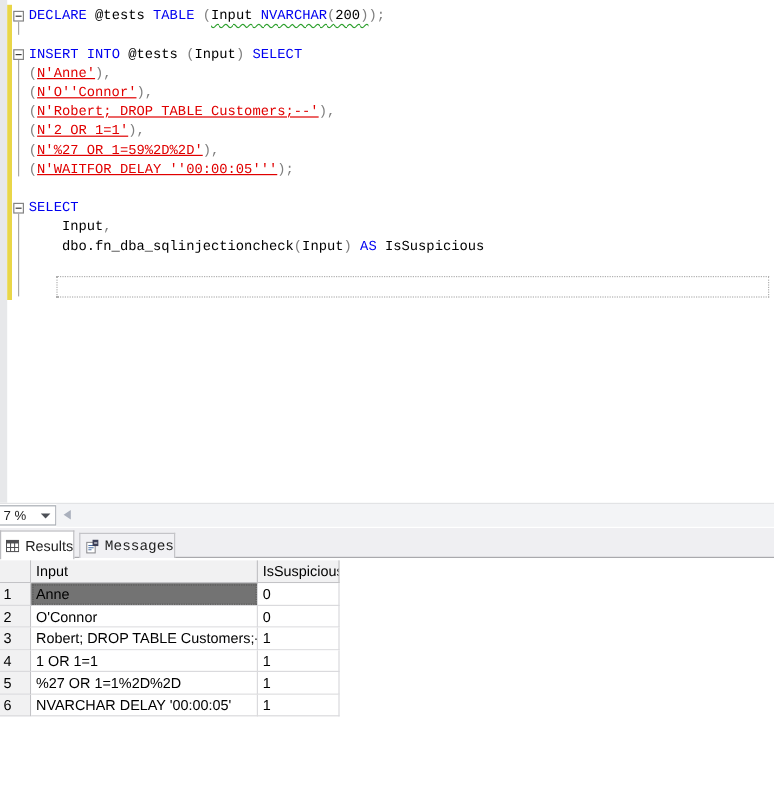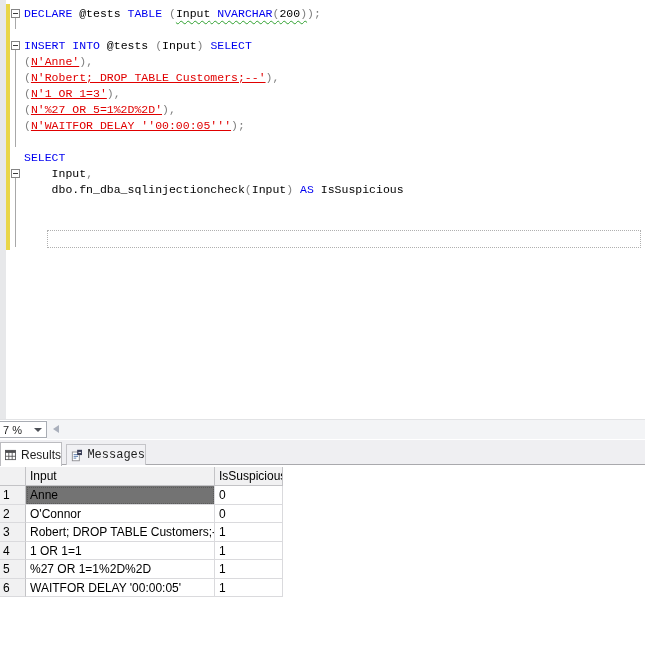--- a/index.html
+++ b/index.html
@@ -92,23 +92,24 @@
     <div id="fold-boxes">
         <div class="fold-box" style="top: 9px;"></div>
         <div class="fold-box" style="top: 41px;"></div>
         <div class="fold-box" style="top: 169px;"></div>
       </div>
     <div id="code-lines">
         <div class="code-line"><span class="tok-k">DECLARE</span><span class="tok-i"> </span><span class="tok-i">@tests</span><span class="tok-i"> </span><span class="tok-k">TABLE</span><span class="tok-i"> </span><span class="tok-o">(</span><span class="tok-i wavy-green">Input</span><span class="tok-i wavy-green"> </span><span class="tok-k wavy-green">NVARCHAR</span><span class="tok-o wavy-green">(</span><span class="tok-i wavy-green">200</span><span class="tok-o wavy-green">)</span><span class="tok-o">)</span><span class="tok-o">;</span></div>
         <div class="code-line"></div>
         <div class="code-line"><span class="tok-k">INSERT</span><span class="tok-i"> </span><span class="tok-k">INTO</span><span class="tok-i"> </span><span class="tok-i">@tests</span><span class="tok-i"> </span><span class="tok-o">(</span><span class="tok-i">Input</span><span class="tok-o">)</span><span class="tok-i"> </span><span class="tok-k">SELECT</span></div>
         <div class="code-line"><span class="tok-o">(</span><span class="tok-s">N'Anne'</span><span class="tok-o">)</span><span class="tok-o">,</span></div>
+        <div class="code-line"><span class="tok-o">(</span><span class="tok-s">N'O''Connor'</span><span class="tok-o">)</span><span class="tok-o">,</span></div>
         <div class="code-line"><span class="tok-o">(</span><span class="tok-s">N'Robert; DROP TABLE Customers;--'</span><span class="tok-o">)</span><span class="tok-o">,</span></div>
-        <div class="code-line"><span class="tok-o">(</span><span class="tok-s">N'1 OR 1=3'</span><span class="tok-o">)</span><span class="tok-o">,</span></div>
-        <div class="code-line"><span class="tok-o">(</span><span class="tok-s">N'%27 OR 5=1%2D%2D'</span><span class="tok-o">)</span><span class="tok-o">,</span></div>
+        <div class="code-line"><span class="tok-o">(</span><span class="tok-s">N'2 OR 1=1'</span><span class="tok-o">)</span><span class="tok-o">,</span></div>
+        <div class="code-line"><span class="tok-o">(</span><span class="tok-s">N'%27 OR 1=59%2D%2D'</span><span class="tok-o">)</span><span class="tok-o">,</span></div>
         <div class="code-line"><span class="tok-o">(</span><span class="tok-s">N'WAITFOR DELAY ''00:00:05'''</span><span class="tok-o">)</span><span class="tok-o">;</span></div>
         <div class="code-line"></div>
         <div class="code-line"><span class="tok-k">SELECT</span></div>
         <div class="code-line"><span class="tok-i">    </span><span class="tok-i">Input</span><span class="tok-o">,</span></div>
         <div class="code-line"><span class="tok-i">    </span><span class="tok-i wavy-red">dbo.fn_dba_sqlinjectioncheck</span><span class="tok-o">(</span><span class="tok-i">Input</span><span class="tok-o">)</span><span class="tok-i"> </span><span class="tok-k">AS</span><span class="tok-i"> </span><span class="tok-i">IsSuspicious</span></div>
         <div class="code-line"></div>
       </div>
     <div id="caret-box"></div>
   </div>
 
@@ -173,18 +174,18 @@
           <div class="g-cell g-data g-col-input">1 OR 1=1</div>
           <div class="g-cell g-data g-col-sus">1</div>
         </div>
         <div class="g-row">
           <div class="g-cell g-rowhdr">5</div>
           <div class="g-cell g-data g-col-input">%27 OR 1=1%2D%2D</div>
           <div class="g-cell g-data g-col-sus">1</div>
         </div>
         <div class="g-row">
           <div class="g-cell g-rowhdr">6</div>
-          <div class="g-cell g-data g-col-input">WAITFOR DELAY '00:00:05'</div>
+          <div class="g-cell g-data g-col-input">NVARCHAR DELAY '00:00:05'</div>
           <div class="g-cell g-data g-col-sus">1</div>
         </div>
       </div>
   </div>
 </div>
 
 </body></html>

